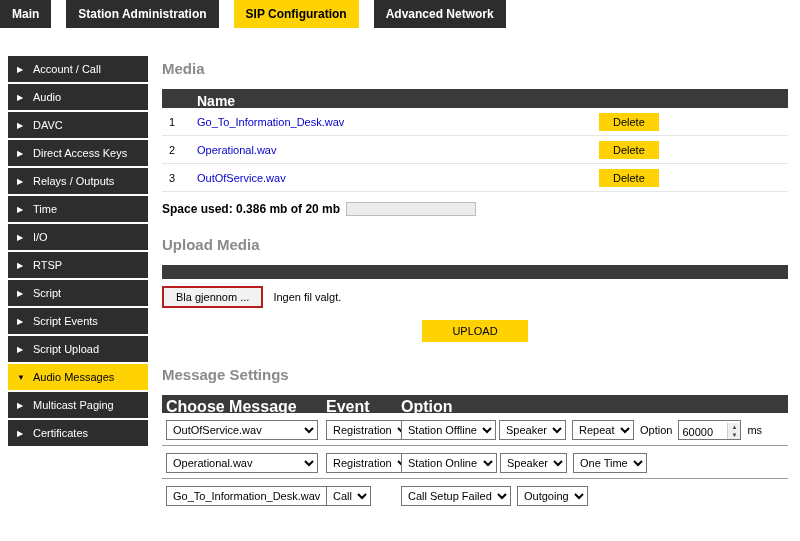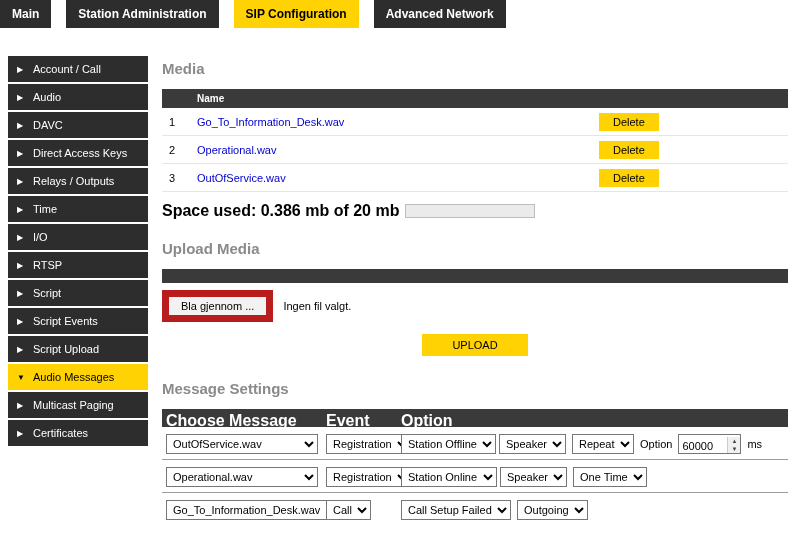--- a/index.html
+++ b/index.html
@@ -19,38 +19,38 @@
   .side-item { background: #2d2d2d; color: #fff; font-size: 11px; padding: 7px 8px 7px 9px;
     display: flex; align-items: center; gap: 8px; cursor: pointer; }
   .side-item .arrow { font-size: 8px; width: 8px; }
   .side-item.active { background: #ffd204; color: #000; }
 
   
   .content { flex: 1; padding: 0 12px 0 14px; min-width: 0; }
   h2.section { color: #8a8a8a; font-size: 15px; font-weight: bold; margin: 4px 0 12px; }
 
   
-  .media-header { background: #3a3a3a; color: #fff; font-size: 10px; font-weight: bold;
+  .media-header { background: #3a3a3a; color: #fff; font-size: 14px; font-weight: bold;
     padding: 4px 0 4px 35px; height: 19px; }
   .media-row { display: flex; align-items: center; height: 28px;
     border-bottom: 1px solid #e6e6e6; font-size: 11px; }
   .media-row .idx { width: 35px; padding-left: 7px; color: #000; }
   .media-row .fname { width: 402px; color: #0000cc; cursor: pointer; }
   .delete-btn { background: #ffd204; color: #000; border: none; font-size: 11px;
     font-family: "Liberation Sans", sans-serif; padding: 3px 14px; cursor: pointer; }
 
-  .space-row { display: flex; align-items: center; margin-top: 10px; font-size: 16px;
+  .space-row { display: flex; align-items: center; margin-top: 10px; font-size: 12px;
     font-weight: bold; color: #000; }
   .progress-track { width: 130px; height: 14px; background: #ebebeb;
     border: 1px solid #bdbdbd; margin-left: 6px; }
 
   
   .upload-header-bar { background: #3a3a3a; height: 14px; margin-top: 10px; }
   .file-row { display: flex; align-items: center; gap: 10px; margin-top: 7px; font-size: 11px; }
-  .browse-btn { background: #f2f2f2; border: 7px solid #b91c1c; font-size: 11px;
+  .browse-btn { background: #f2f2f2; border: 2px solid #b91c1c; font-size: 11px;
     font-family: "Liberation Sans", sans-serif; padding: 3px 12px; cursor: pointer; }
   .upload-btn { display: block; margin: 12px auto 0; background: #ffd204; color: #000;
     border: none; font-size: 11px; font-family: "Liberation Sans", sans-serif;
     padding: 5px 30px; cursor: pointer; }
 
   
   h2.ms-title { margin-top: 24px; }
   .ms-header { background: #3a3a3a; color: #fff; font-size: 16px; font-weight: bold;
     display: flex; padding: 3px 0; height: 18px; }
   .c1 { width: 164px; padding-left: 4px; flex: none; }

